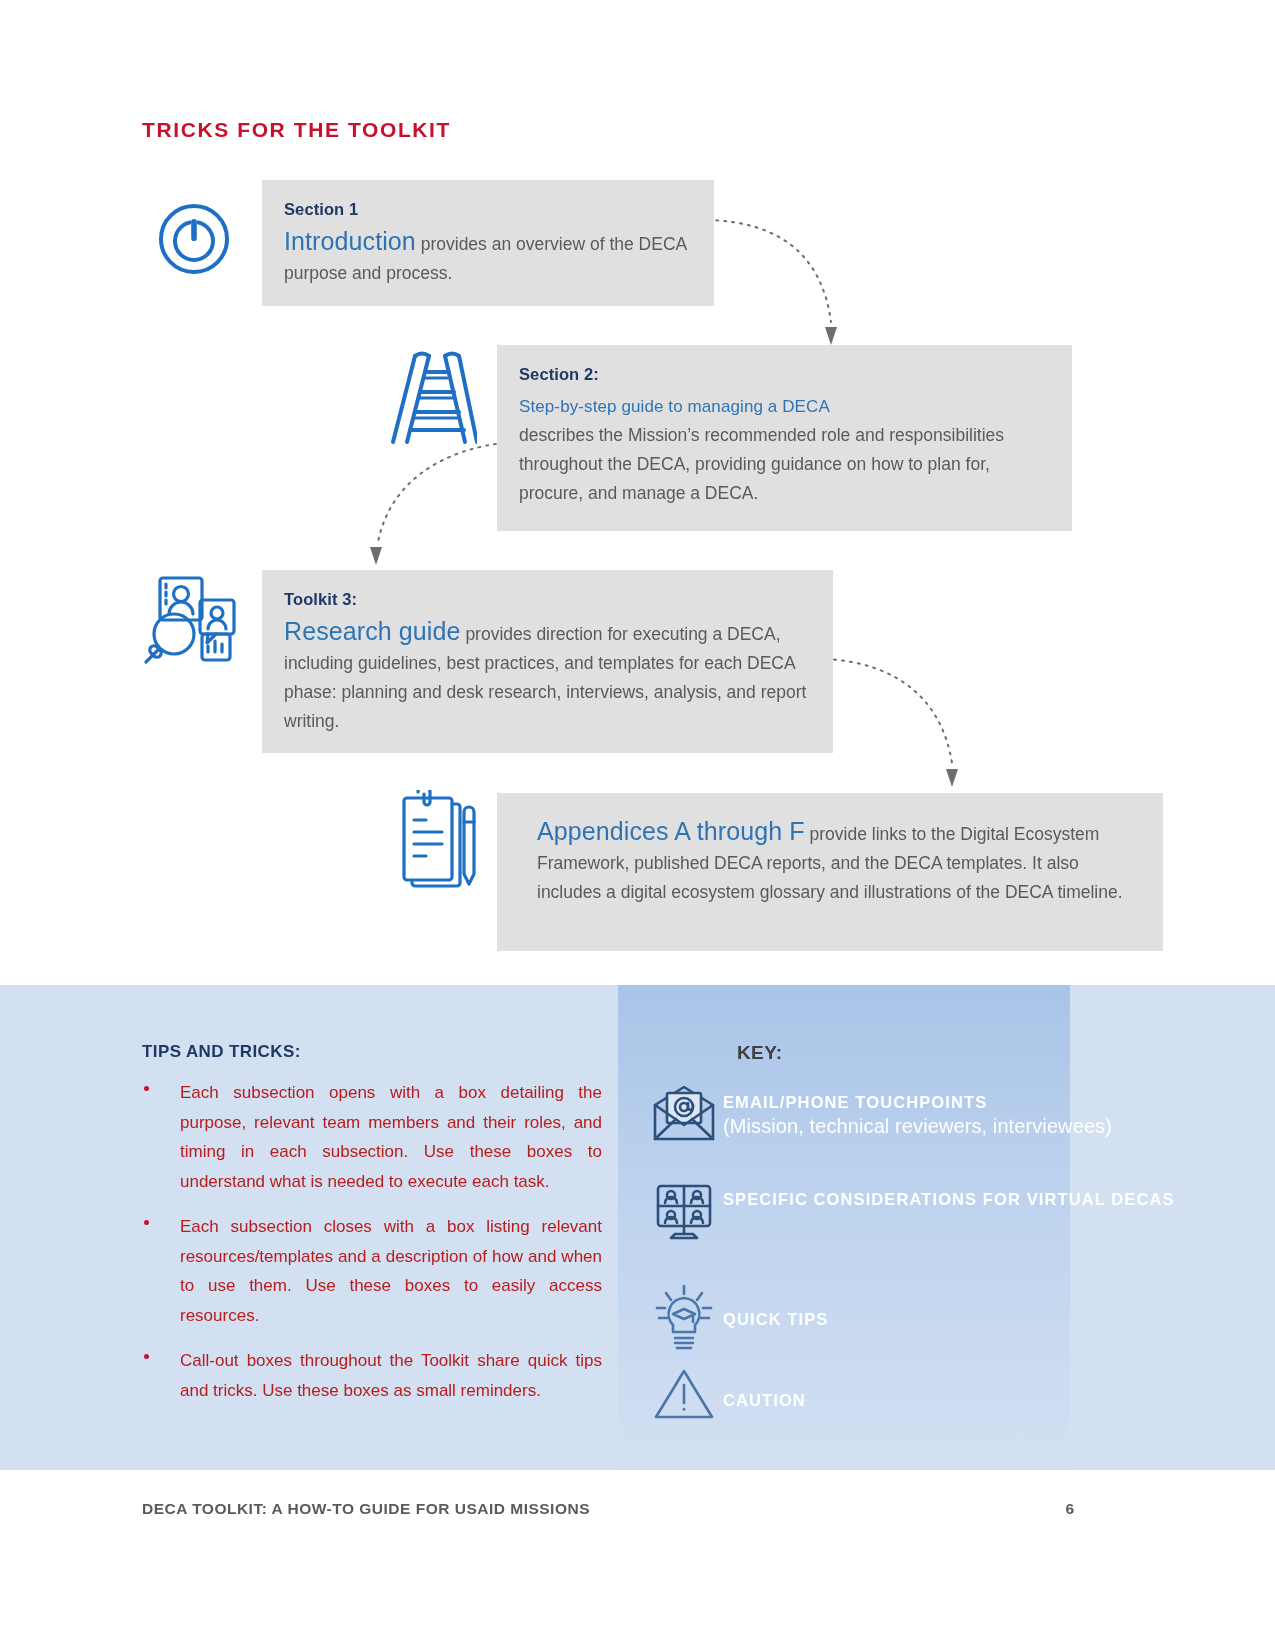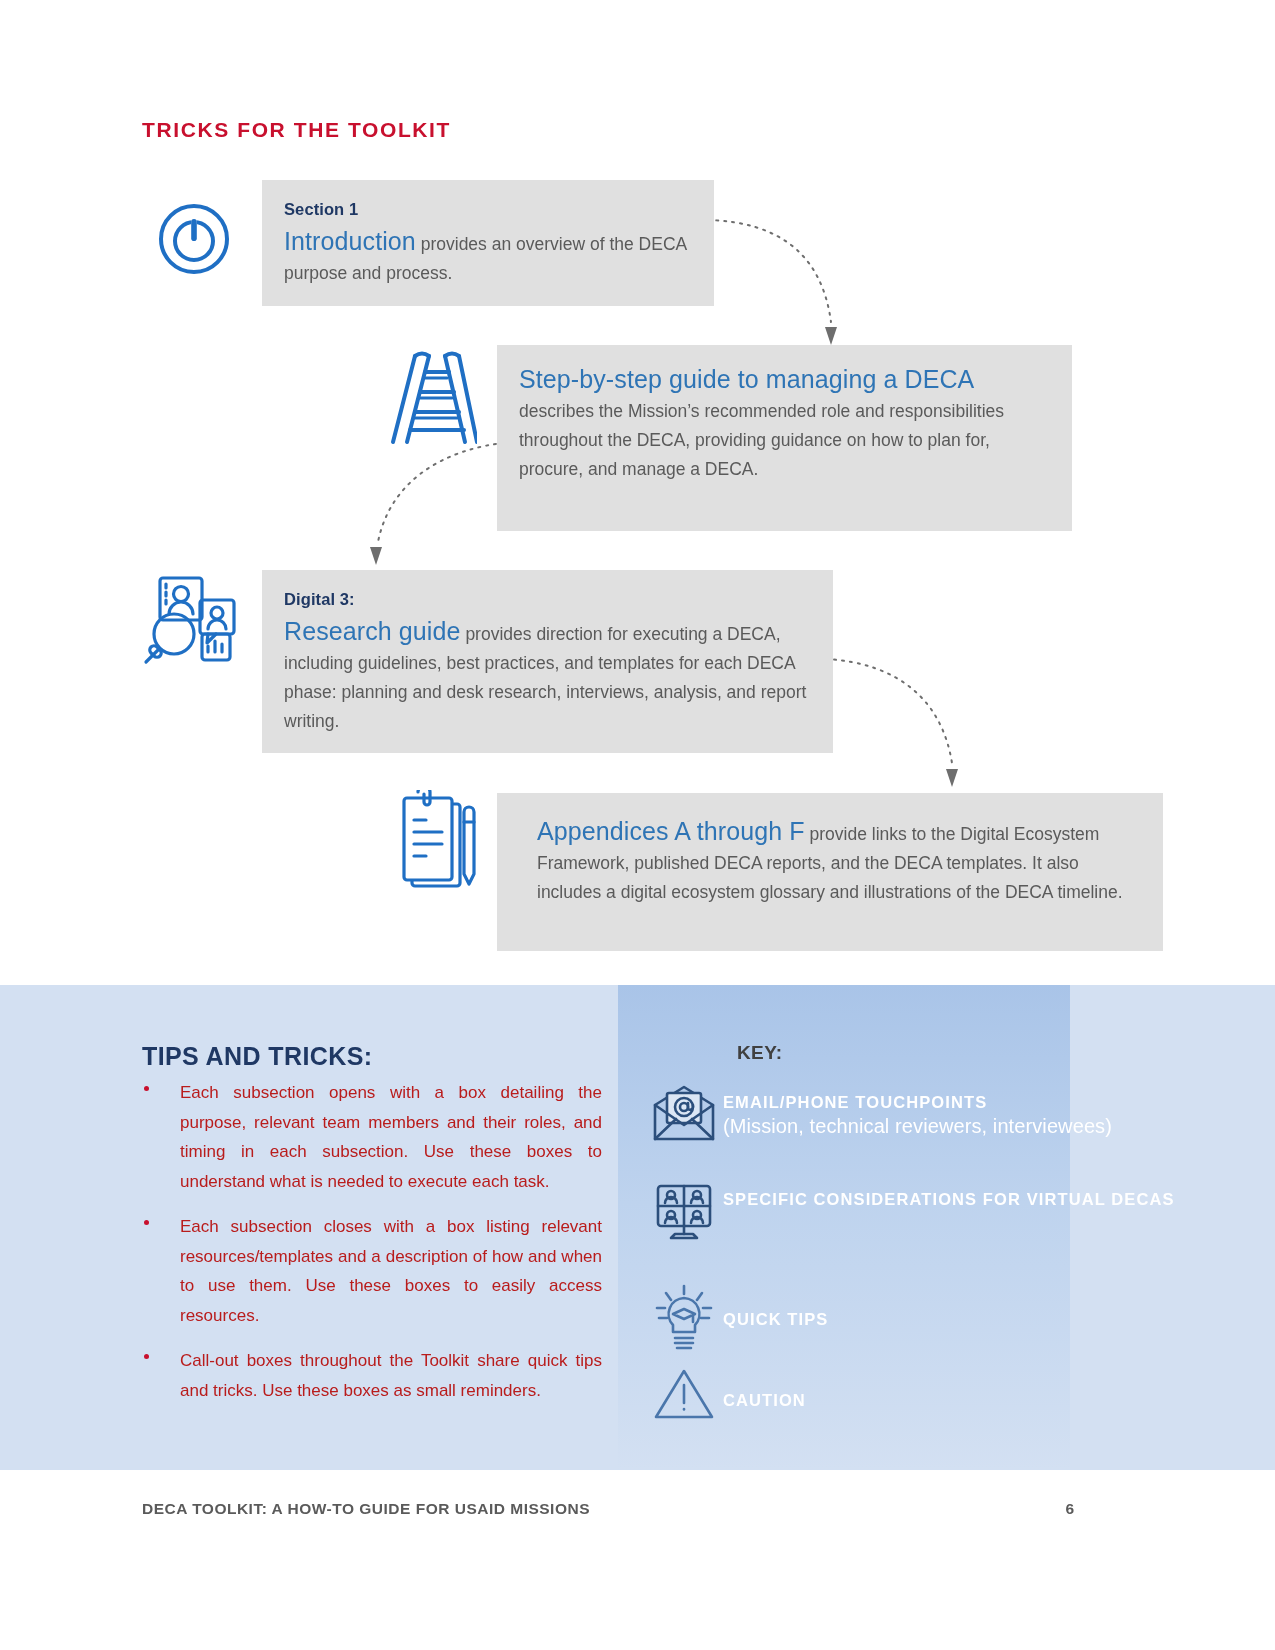--- a/index.html
+++ b/index.html
@@ -27,21 +27,21 @@
   .sec-label {
     font-size: 16.5px; font-weight: bold; color: #1f3864;
     margin-bottom: 8px; letter-spacing: .1px;
   }
   .sec-body {
     font-size: 17.5px; color: #5a5a5a; line-height: 29px;
   }
   .sec-head {
     color: #2e74b5; font-size: 25px; letter-spacing: .1px;
   }
-  .sec-head.big { font-size: 25px; }
+  .sec-head.big { font-size: 17px; }
 
   #box-s1 { left: 262px; top: 180px; width: 452px; height: 126px; }
   #box-s2 { left: 497px; top: 345px; width: 575px; height: 186px; }
   #box-s3 { left: 262px; top: 570px; width: 571px; height: 183px; }
   #box-apx { left: 497px; top: 793px; width: 666px; height: 158px; padding-left: 40px; }
 
   #box-s2 .sec-body, #box-s2 .sec-head { }
   #box-apx { padding-top: 24px; }
 
   
@@ -59,21 +59,21 @@
     position: absolute; left: 0; top: 985px; width: 1275px; height: 485px;
     background: #d3e0f2;
   }
   .key-panel {
     position: absolute; left: 618px; top: 985px; width: 452px; height: 485px;
     background: linear-gradient(180deg, #a9c4e8 0%, #bed3ee 45%, #d3e0f2 100%);
   }
 
   .tips-title {
     position: absolute; left: 142px; top: 1042px;
-    font-size: 25px; font-weight: bold; color: #1f3864; letter-spacing: .4px;
+    font-size: 17px; font-weight: bold; color: #1f3864; letter-spacing: .4px;
   }
   .tips-list { position: absolute; left: 142px; top: 1078px; width: 460px; }
   .tip-item { position: relative; padding-left: 38px; margin-bottom: 16px; }
   .tip-bullet {
     position: absolute; left: 2px; top: 8px;
     width: 5px; height: 5px; border-radius: 50%; background: #c8102e;
   }
   .tip-text {
     font-size: 17px; color: #b91c1c; line-height: 29.5px;
     text-align: justify;
@@ -165,20 +165,21 @@
       </g>
       <g fill="none" stroke="#1f6fc4" stroke-width="3" stroke-linecap="round">
         <path d="M40 30 L62 30"></path>
         <path d="M35 50 L67 50"></path>
         <path d="M29 70 L72 70"></path>
       </g>
     </svg>
   </div>
 
   <div class="sec-box" id="box-s2">
+    <div class="sec-label">Section 2:</div>
     <div class="sec-body"><span class="sec-head big">Step-by-step guide to managing a DECA</span><br><span> describes the Mission’s recommended role and responsibilities throughout the DECA, providing guidance on how to plan for, procure, and manage a DECA.</span></div>
   </div>
 
   <div class="icon-wrap" id="icon-research">
     <svg width="104" height="96" viewBox="0 0 104 96">
       <g fill="none" stroke="#1f6fc4" stroke-width="3.2" stroke-linejoin="round" stroke-linecap="round">
         <rect x="20" y="6" width="42" height="42" rx="3"></rect>
         <circle cx="41" cy="22" r="7.5"></circle>
         <path d="M29 42 a12 12 0 0 1 24 0"></path>
         <path d="M26 12 v4 M26 20 v4 M26 28 v4"></path>
@@ -189,21 +190,21 @@
         <rect x="62" y="62" width="28" height="26" rx="3"></rect>
         <path d="M68 80 v-6 M75 80 v-11 M82 80 v-8"></path>
         <circle cx="34" cy="62" r="20"></circle>
         <path d="M19 77 L6 90"></path>
         <path d="M17 75 a4 4 0 0 0 -6 6 l3 3 a4 4 0 0 0 6 -6z"></path>
       </g>
     </svg>
   </div>
 
   <div class="sec-box" id="box-s3">
-    <div class="sec-label">Digital 3:</div>
+    <div class="sec-label">Toolkit 3:</div>
     <div class="sec-body"><span class="sec-head">Research guide</span><span> provides direction for executing a DECA, including guidelines, best practices, and templates for each DECA phase: planning and desk research, interviews, analysis, and report writing.</span></div>
   </div>
 
   <div class="icon-wrap" id="icon-docs">
     <svg width="86" height="110" viewBox="0 0 86 110">
       <g fill="none" stroke="#1f6fc4" stroke-width="3.2" stroke-linejoin="round" stroke-linecap="round">
         <rect x="16" y="14" width="48" height="82" rx="3"></rect>
         <rect x="8" y="8" width="48" height="82" rx="3" fill="#fff"></rect>
         <path d="M22 2 a6 6 0 0 1 12 0 v10 a3 3 0 0 1 -6 0 v-8"></path>
         <path d="M18 30 h12"></path>

